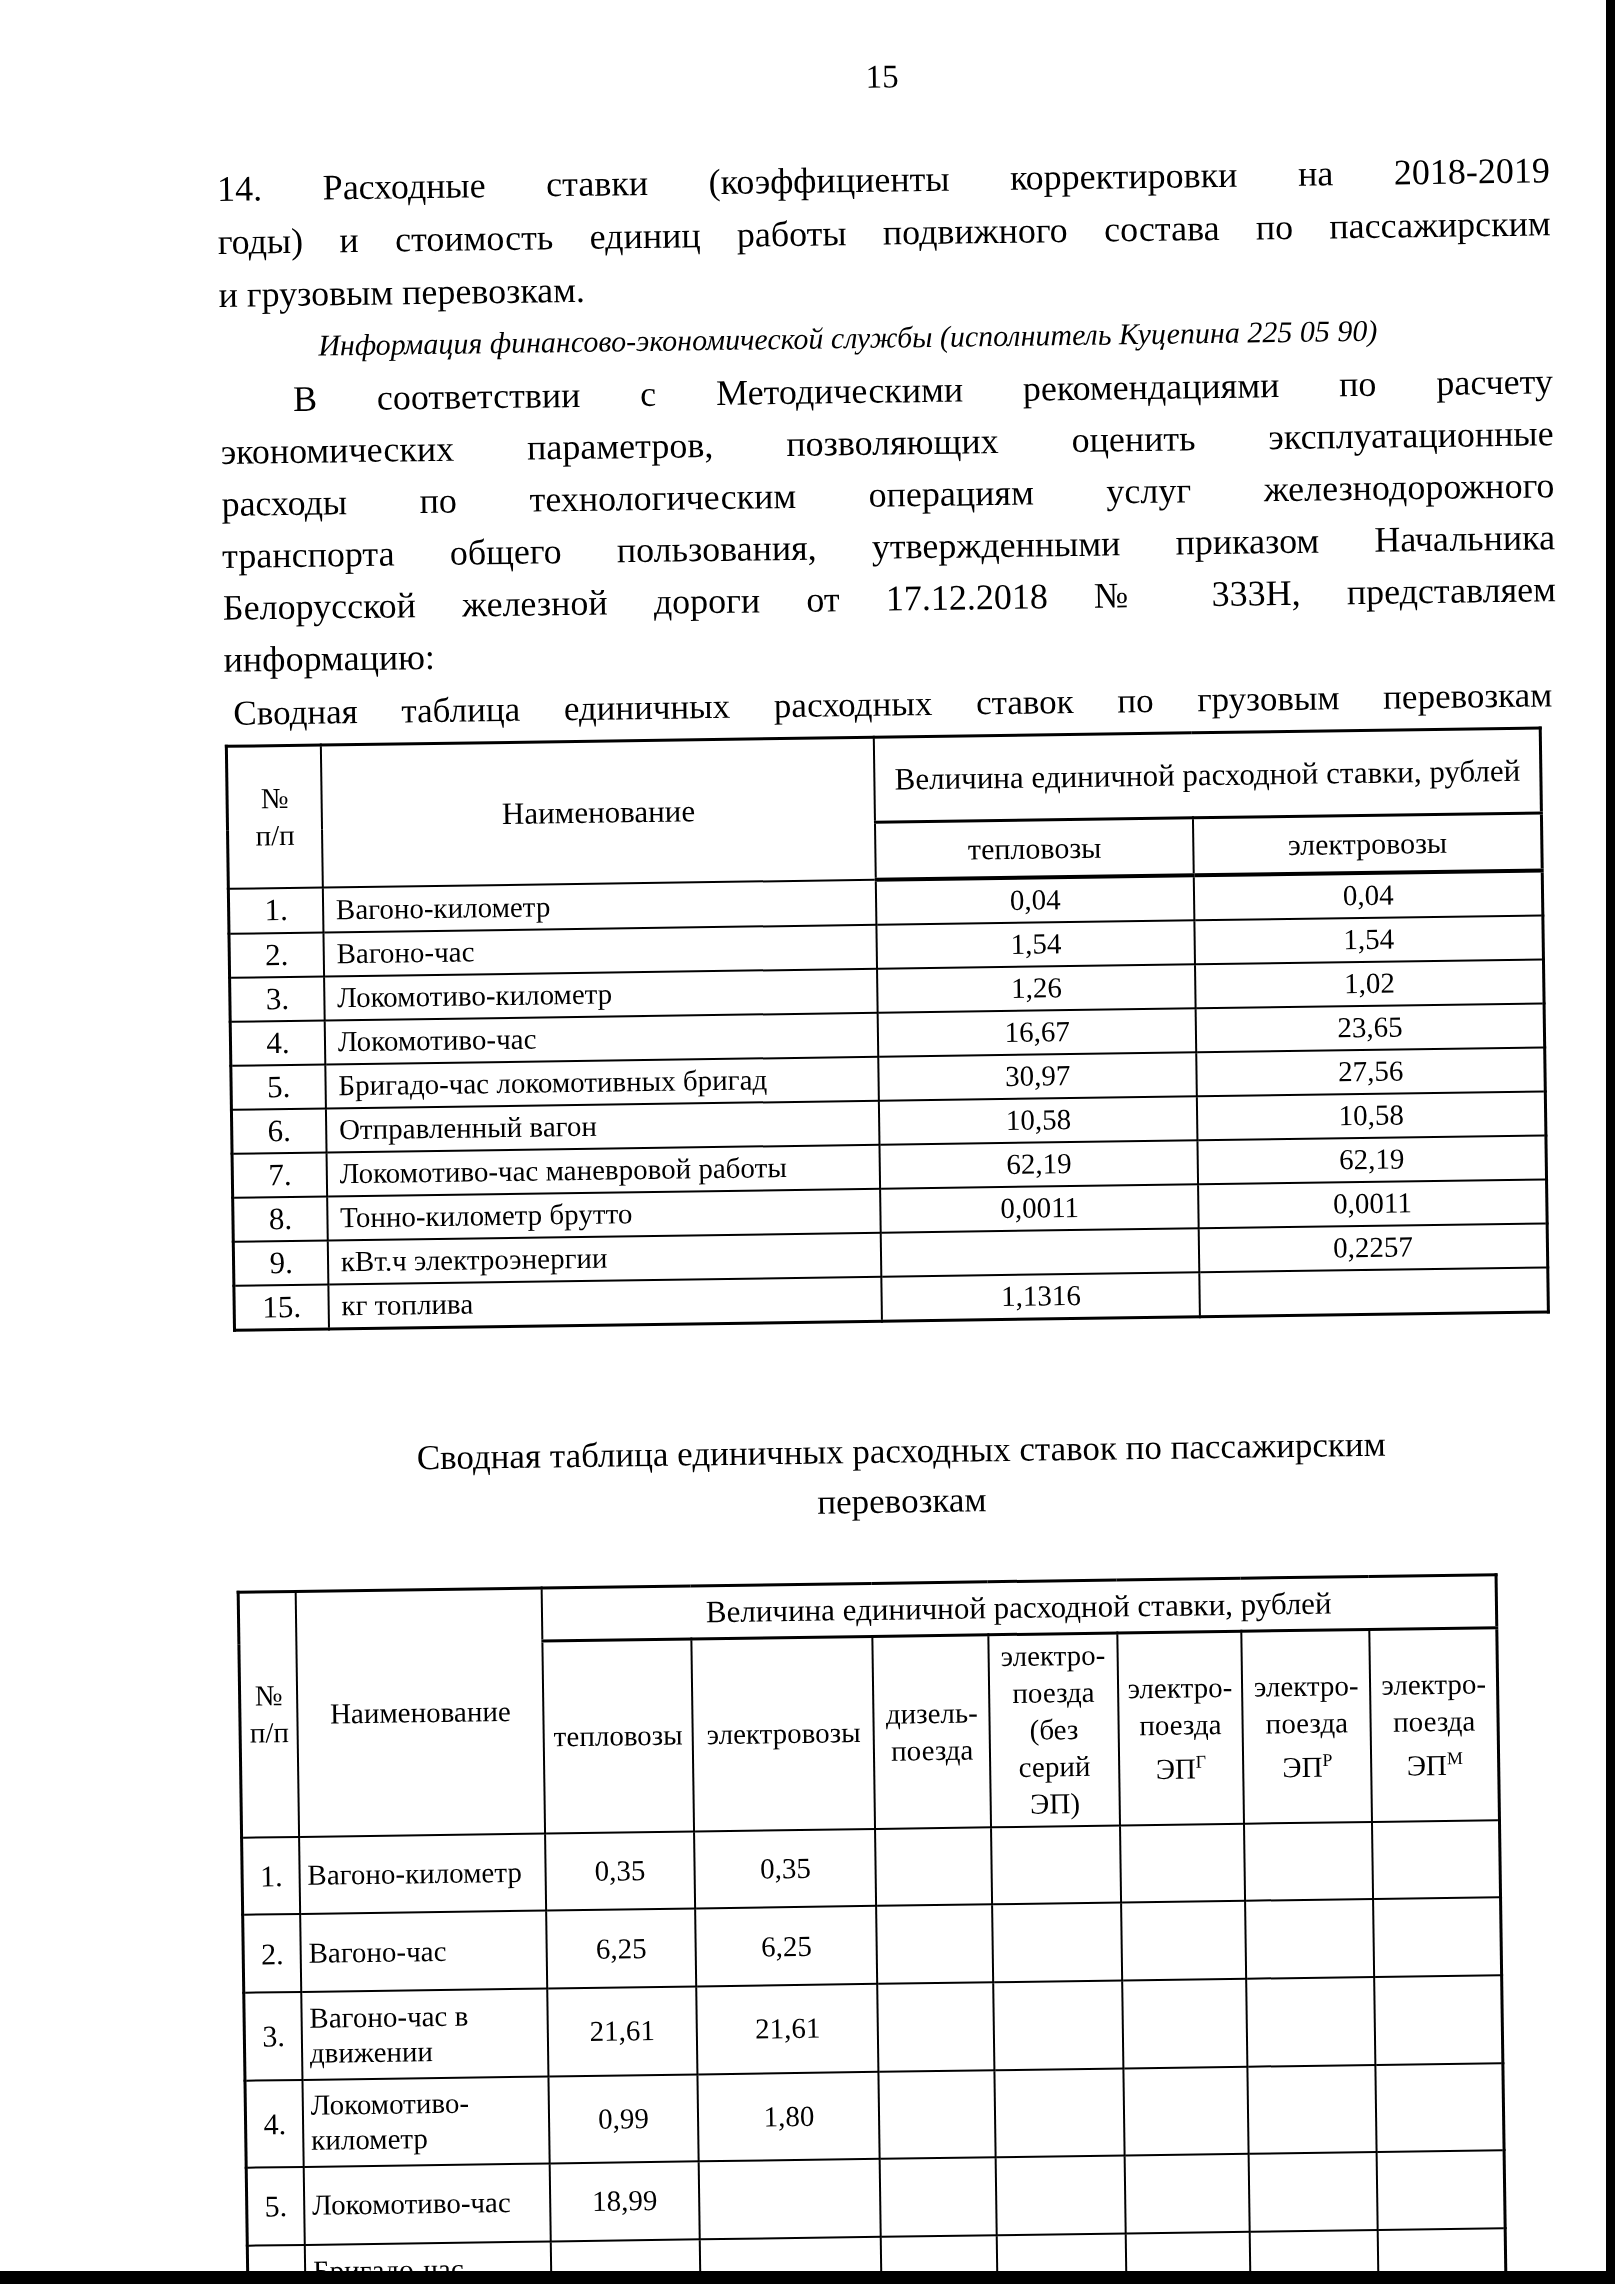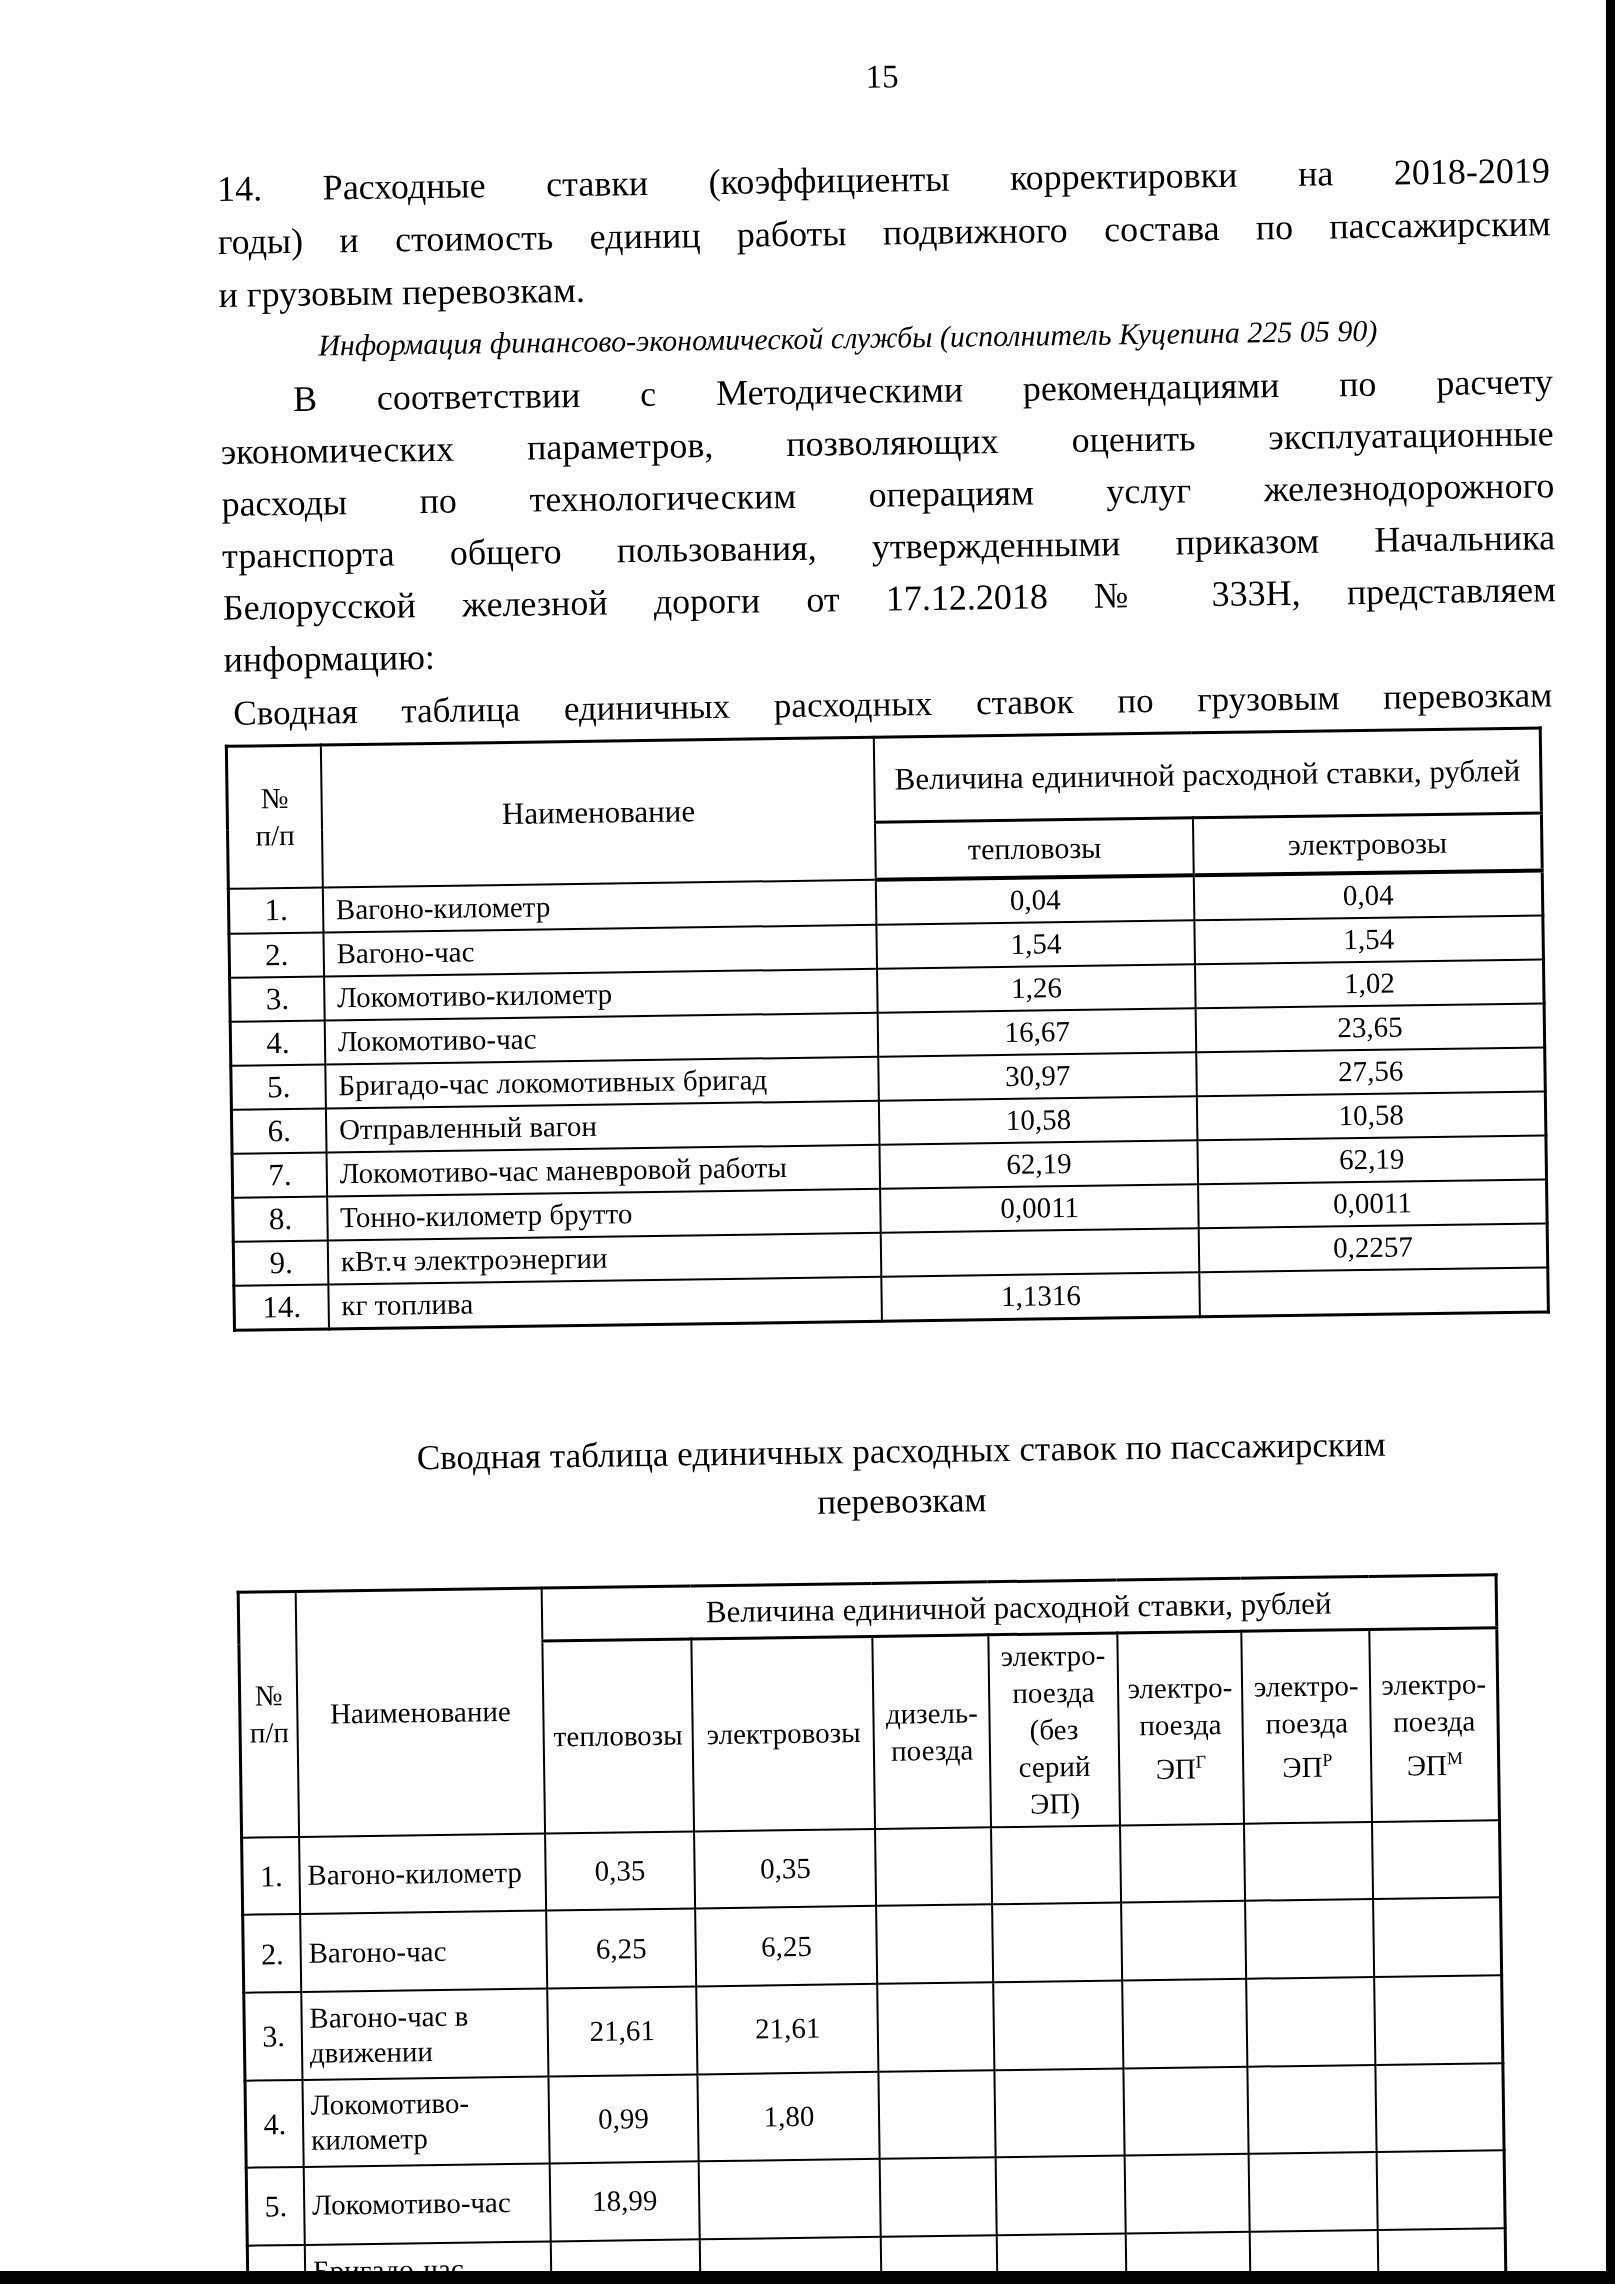--- a/index.html
+++ b/index.html
@@ -160,21 +160,21 @@
             <td class="c-val">0,0011</td>
             <td class="c-val">0,0011</td>
           </tr>
           <tr>
             <td class="c-num">9.</td>
             <td class="c-name">кВт.ч электроэнергии</td>
             <td class="c-val"></td>
             <td class="c-val">0,2257</td>
           </tr>
           <tr>
-            <td class="c-num">14.</td>
+            <td class="c-num">15.</td>
             <td class="c-name">кг топлива</td>
             <td class="c-val">1,1316</td>
             <td class="c-val"></td>
           </tr>
         </tbody>
     </table>
 
     <div class="caption2">
       <div>Сводная таблица единичных расходных ставок по пассажирским</div>
       <div>перевозкам</div>

